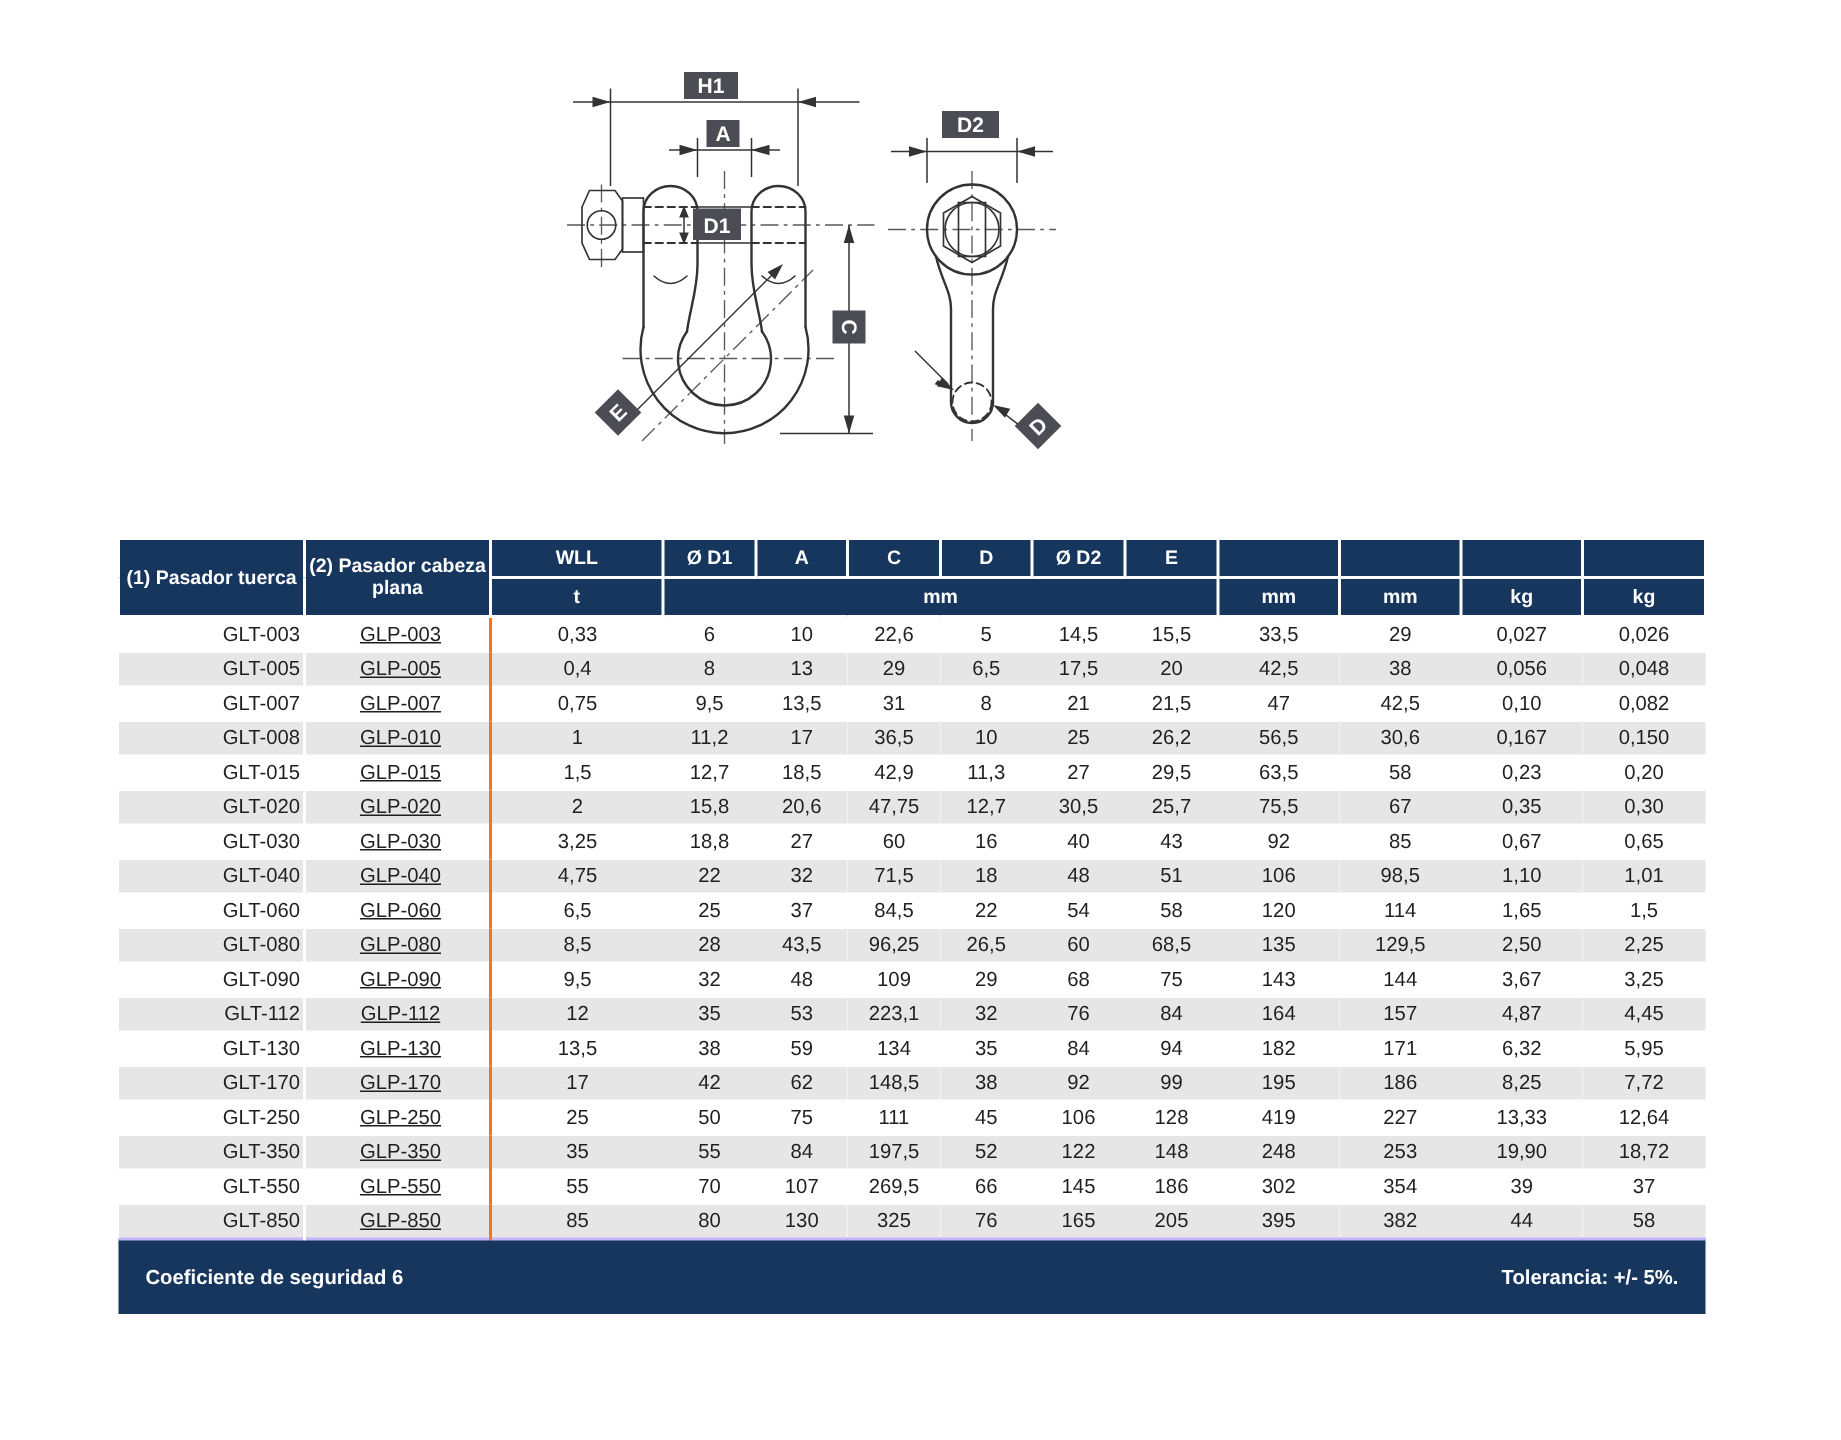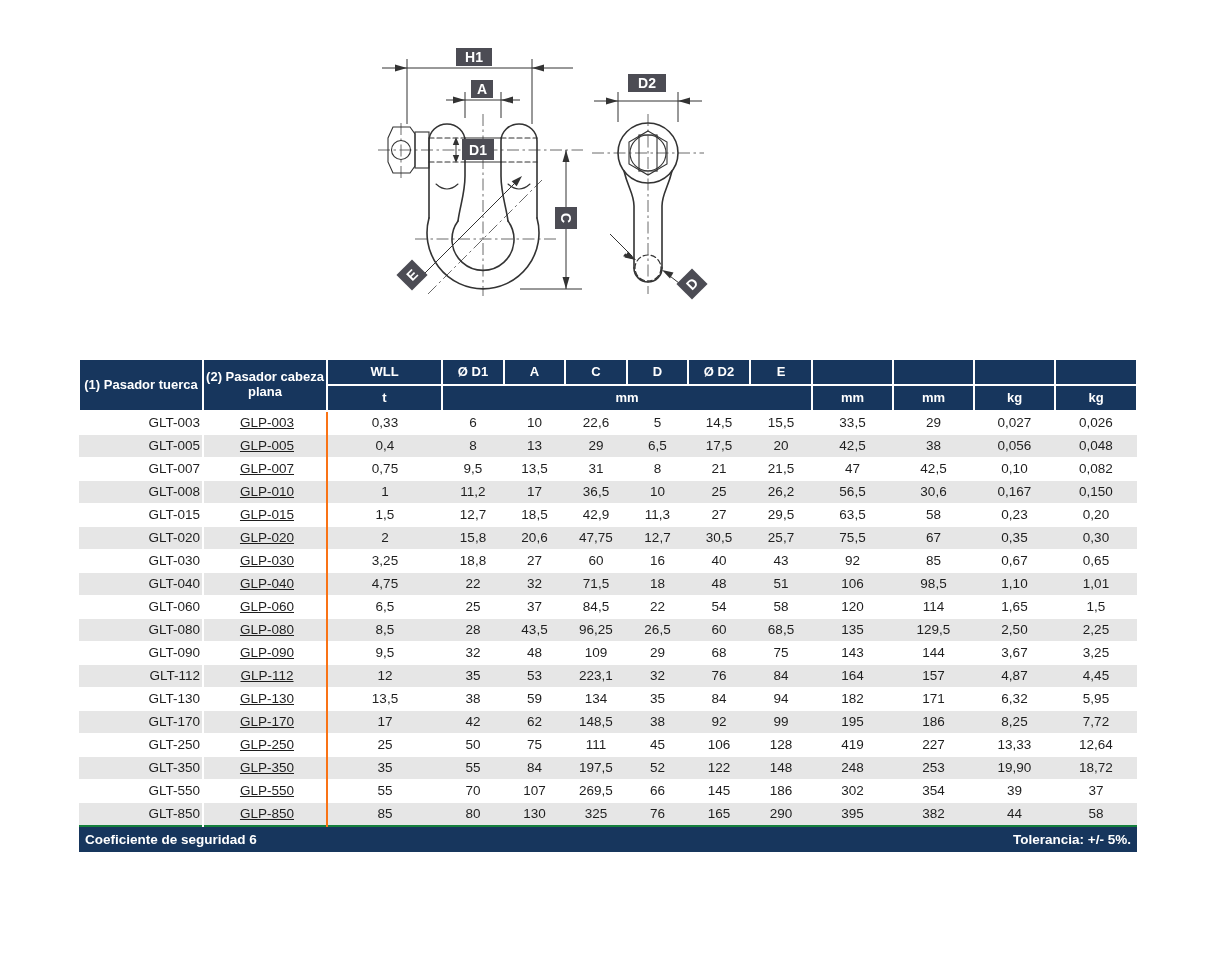--- a/index.html
+++ b/index.html
@@ -30,21 +30,21 @@
   .spec-table thead th.span-cell{padding:1px 0;}
   .spec-table tbody td{
     font-size:13.5px;color:var(--row_text);text-align:center;
     height:22px;padding:0 2px;border-bottom:1px solid #ffffff;line-height:1;
     overflow:hidden;white-space:nowrap;
   }
   .spec-table tbody td:nth-child(1){text-align:right;padding-left:4px;border-right:2px solid #ffffff;margin-top:12px;}
   .spec-table tbody td:nth-child(2){text-align:center;padding-left:6px;border-right:2px solid #f97316;text-decoration:underline;}
   .spec-table tbody tr.stripe td{background:var(--stripe);}
   .spec-table tfoot td{
-    background:var(--header_bg);border-top:2px solid #15803d;padding:0;
+    background:var(--header_bg);border-top:2px solid #c4b5fd;padding:12px;
   }
   .footer-bar{
     display:flex;justify-content:space-between;align-items:center;
     color:var(--header_text);font-size:13.5px;font-weight:bold;
     padding:5px 6px;
   }
 </style>
 </head>
 <body>
 
@@ -465,21 +465,21 @@
       </tr>
       <tr class="stripe">
         <td>GLT-850</td>
         <td>GLP-850</td>
         <td>85</td>
         <td>80</td>
         <td>130</td>
         <td>325</td>
         <td>76</td>
         <td>165</td>
-        <td>290</td>
+        <td>205</td>
         <td>395</td>
         <td>382</td>
         <td>44</td>
         <td>58</td>
       </tr>
     </tbody>
   <tfoot>
     <tr>
       <td colspan="13">
         <div class="footer-bar">

